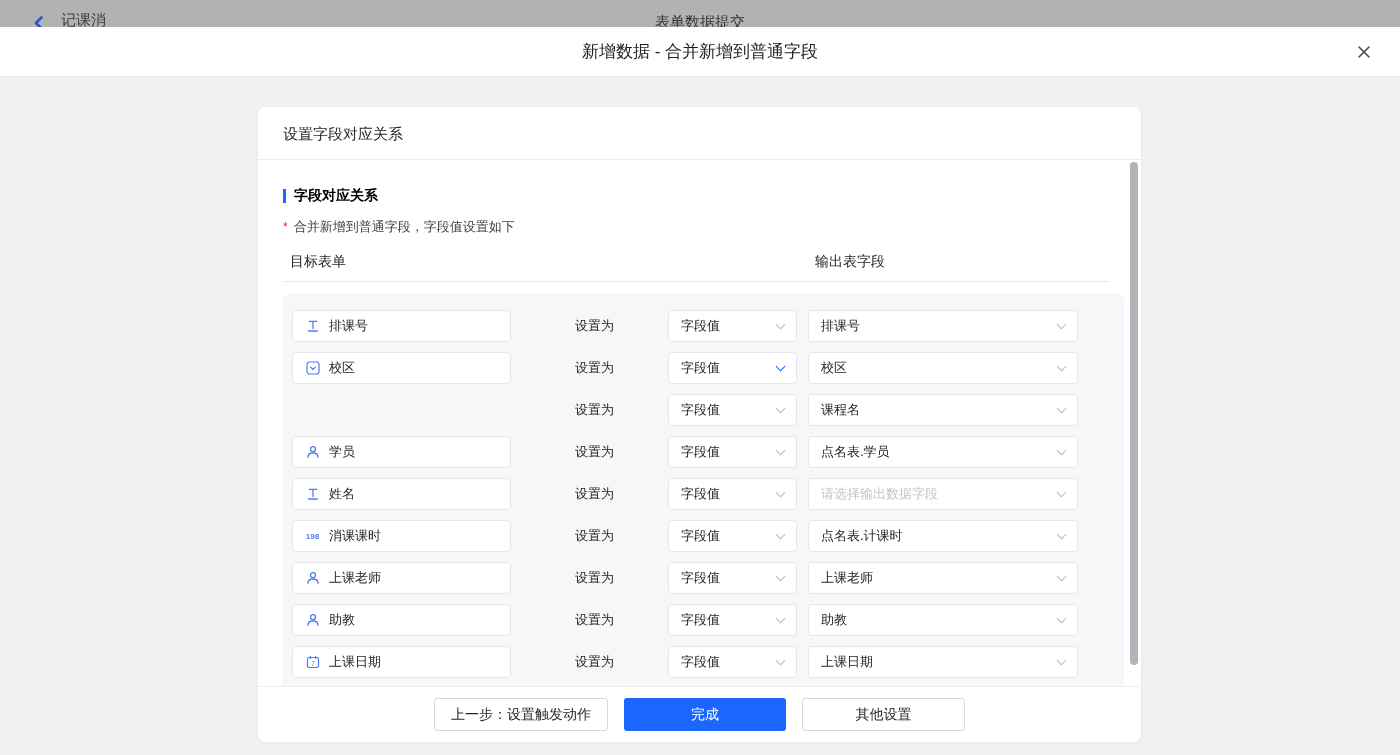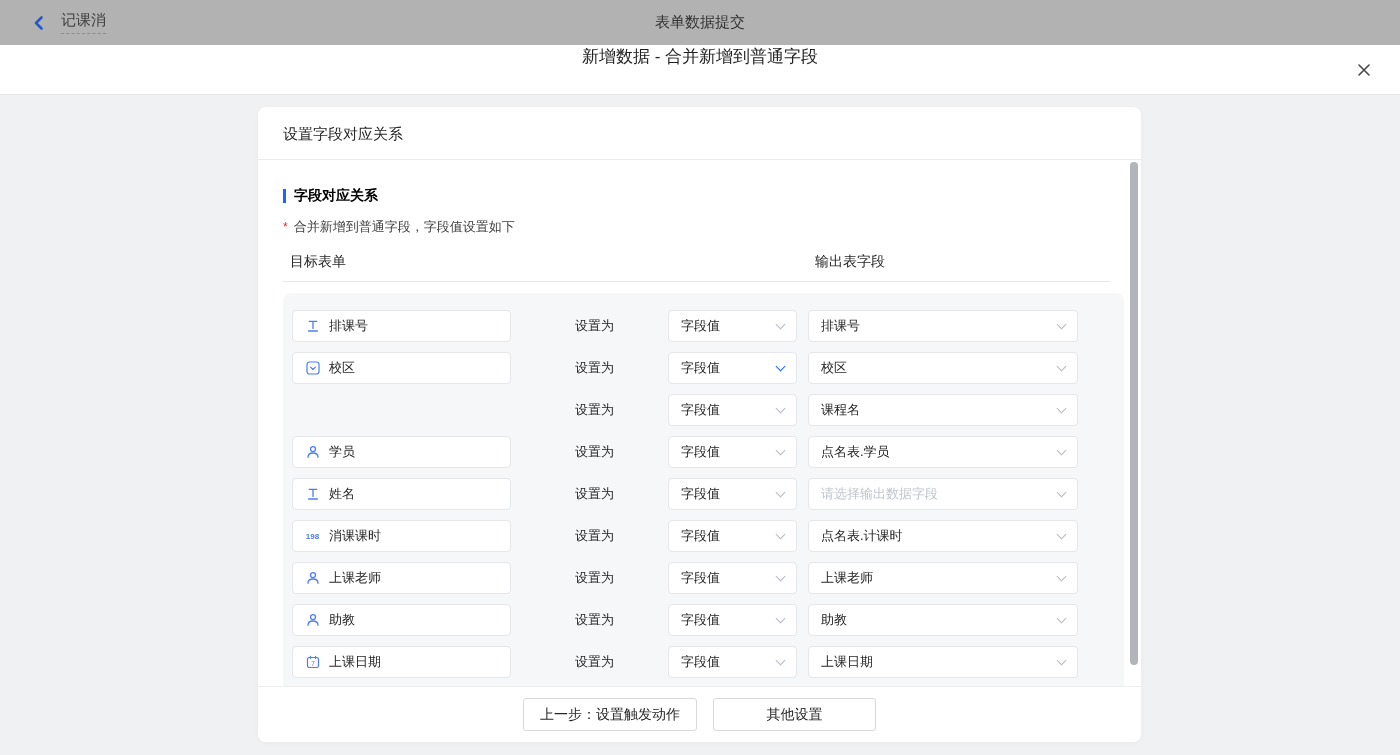--- a/index.html
+++ b/index.html
@@ -27,23 +27,23 @@
   .guide-btn { display:flex; align-items:center; gap:5px; cursor:pointer; }
   .guide-label { font-size:14px; color:#3f9342; }
   .save-btn {
     margin-left:26px; width:70px; height:30px; border:none; border-radius:4px;
     background:#2161cf; color:#ececec; font-size:14px; cursor:pointer;
     font-family:inherit;
   }
 
   
   .modal-header {
-    position:absolute; top:45px; left:0; width:1400px; height:50px;
+    position:absolute; top:27px; left:0; width:1400px; height:50px;
     background:#fff; border-bottom:1px solid #e7e7e7;
-    display:flex; justify-content:center;
+    display:flex; align-items:center; justify-content:center;
   }
   .modal-title { font-size:17px; font-weight:500; color:#1f1f1f; }
   .modal-close {
     position:absolute; right:25px; top:14px; width:22px; height:22px;
     display:flex; align-items:center; justify-content:center; cursor:pointer;
   }
 
   
   .card {
     position:absolute; left:258px; top:107px; width:883px; height:635px;
@@ -323,15 +323,16 @@
       <span class="chev"></span>
     </div>
   </div>
       </div>
 
     <div class="scroll-thumb"></div>
   </div>
 
   <div class="card-footer">
     <button class="btn ghost">上一步：设置触发动作</button>
+    <button class="btn primary">完成</button>
     <button class="btn ghost" style="width:163px;">其他设置</button>
   </div>
 </div>
 
 </body></html>

